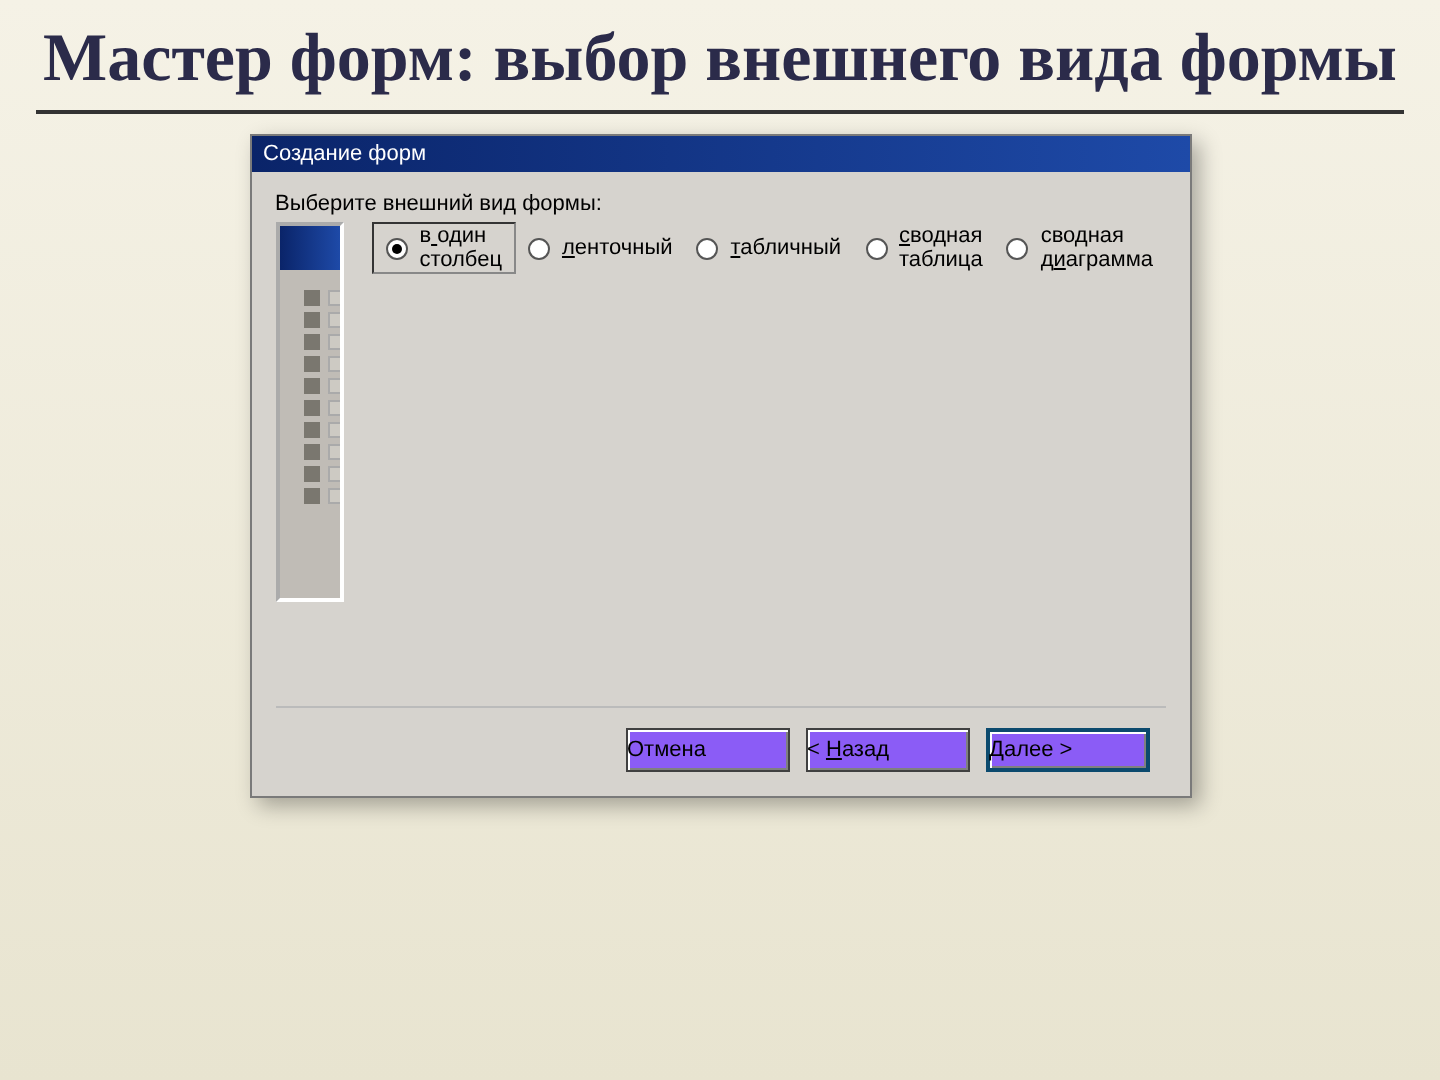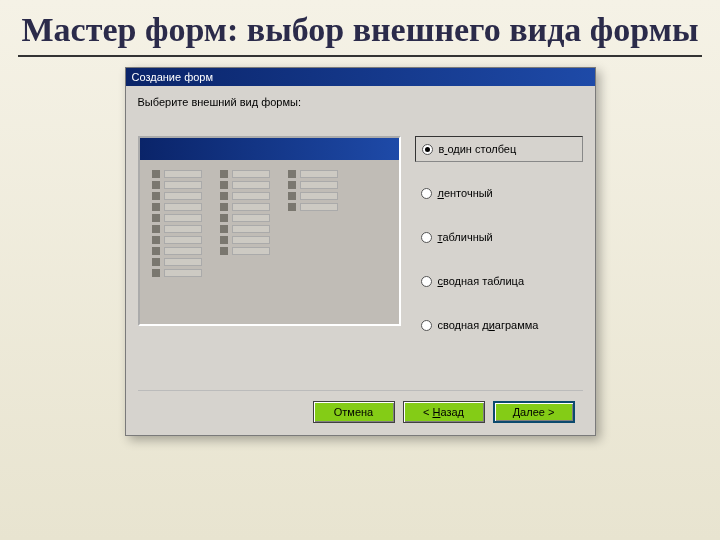--- a/index.html
+++ b/index.html
@@ -31,21 +31,21 @@
     background: #d6d3ce;
     font-size: 11px;
   }
   .titlebar {
     background: linear-gradient(to right, #0a2469, #1e4aa8);
     color: #fff;
     padding: 3px 6px;
     font-size: 11px;
   }
   .dialog-body { padding: 10px 12px 0 12px; }
-  .instr { margin-bottom: 28px; font-size: 11px; color: #000; }
+  .instr { margin-bottom: 3px; font-size: 11px; color: #000; }
   .main-row { display: flex; gap: 14px; align-items: flex-start; }
   .preview {
     width: 263px; height: 190px;
     border: 2px inset #fff;
     background: #c0bcb6;
     position: relative;
     overflow: hidden;
   }
   .preview-header {
     height: 22px;
@@ -56,22 +56,23 @@
     display: flex;
     gap: 18px;
   }
   .pg-col { display: flex; flex-direction: column; gap: 3px; }
   .pg-row { display: flex; gap: 4px; align-items: center; }
   .pg-label { width: 8px; height: 8px; background: #7a776f; }
   .pg-field { width: 38px; height: 8px; background: #cdcac3; border: 1px solid #aaa; }
   .options {
     flex: 1;
     display: flex;
-    flex-direction: column;
-    gap: 18px;
+    flex-direction: row;
+    gap: 0;
+    align-items: center;
   }
   .opt {
     display: flex; align-items: center; gap: 6px;
     padding: 4px 6px;
     font-size: 11px;
     height: 26px;
     cursor: pointer;
   }
   .opt.selected {
     border: 1px inset #888;
@@ -92,25 +93,24 @@
     border-top: 1px solid #bbb;
     margin-top: 52px;
     padding: 10px 8px 12px 0;
     display: flex;
     justify-content: flex-end;
     gap: 8px;
   }
   .btn {
     width: 82px; height: 22px;
     font-size: 11px;
-    background: #84cc16;
+    background: #8b5cf6;
     border: 1px solid #404040;
     box-shadow: inset 1px 1px 0 #fff, inset -1px -1px 0 #808080;
     cursor: pointer;
-    text-align: center;
     line-height: 20px;
   }
   .btn.default { border: 2px solid #0c4a6e; line-height: 18px; }
 </style>
 </head>
 <body>
 
 <div class="slide-title">Мастер форм: выбор внешнего вида формы</div>
 <hr class="title-rule">
 

